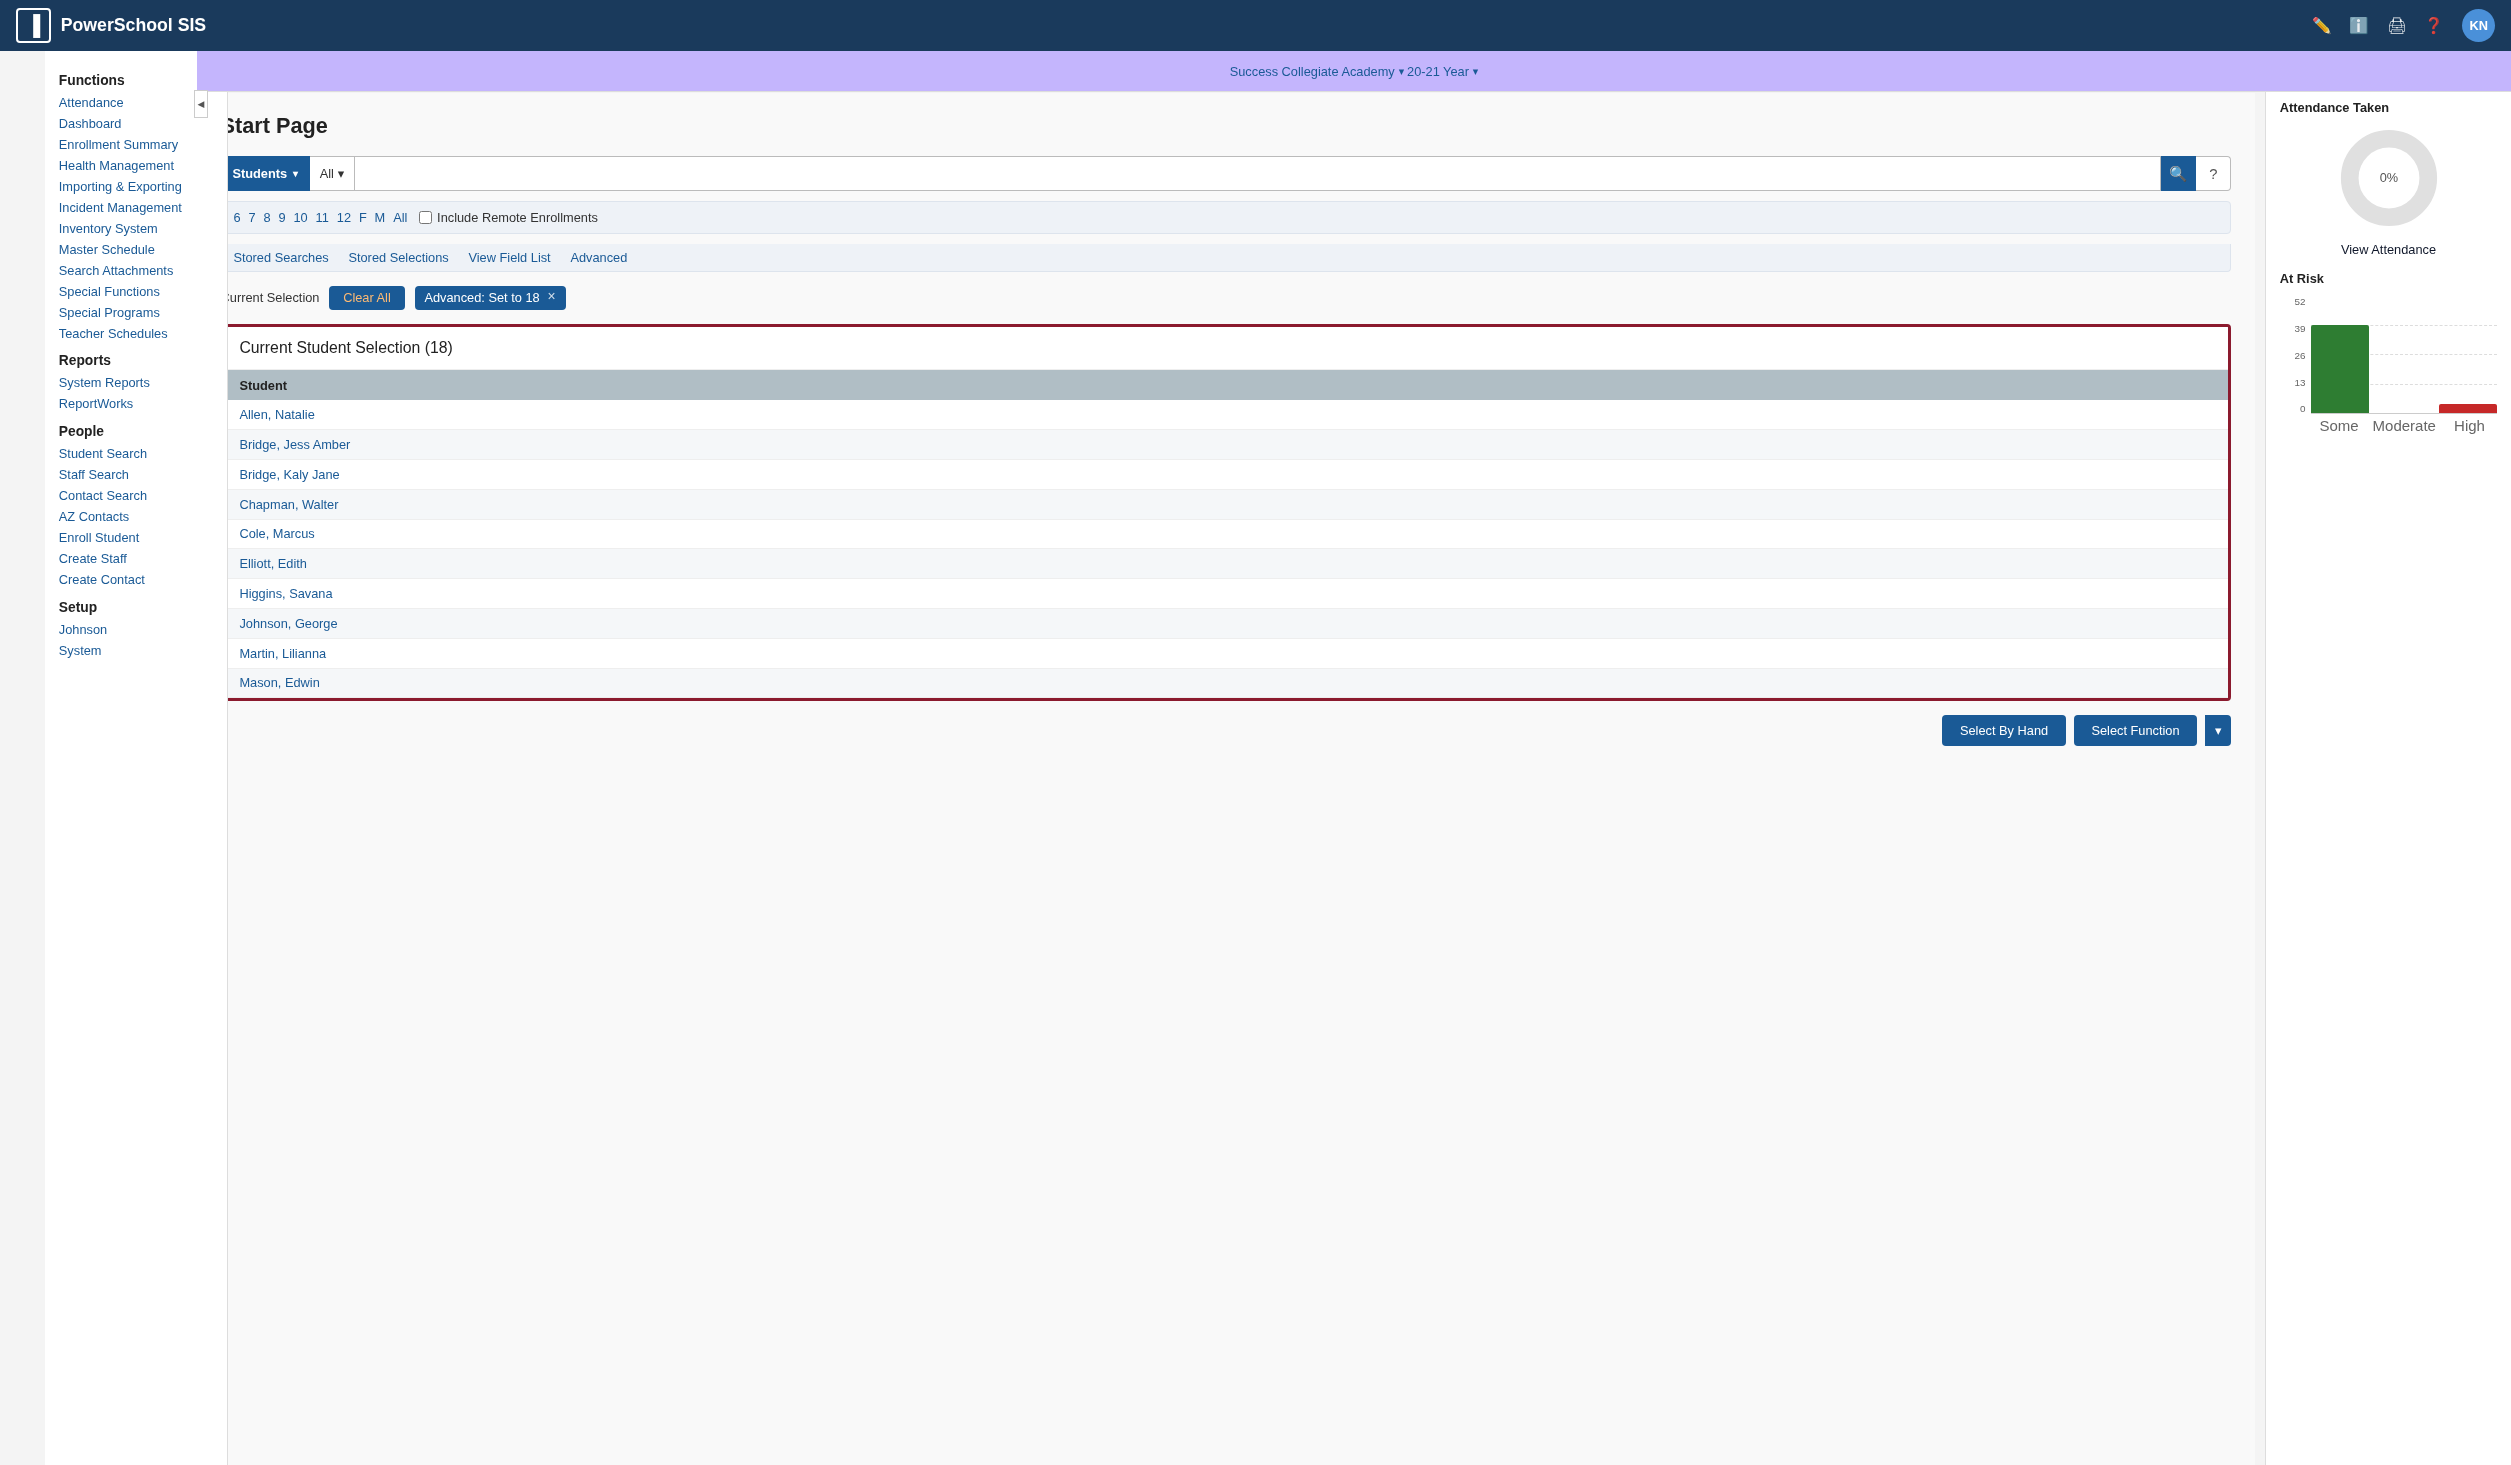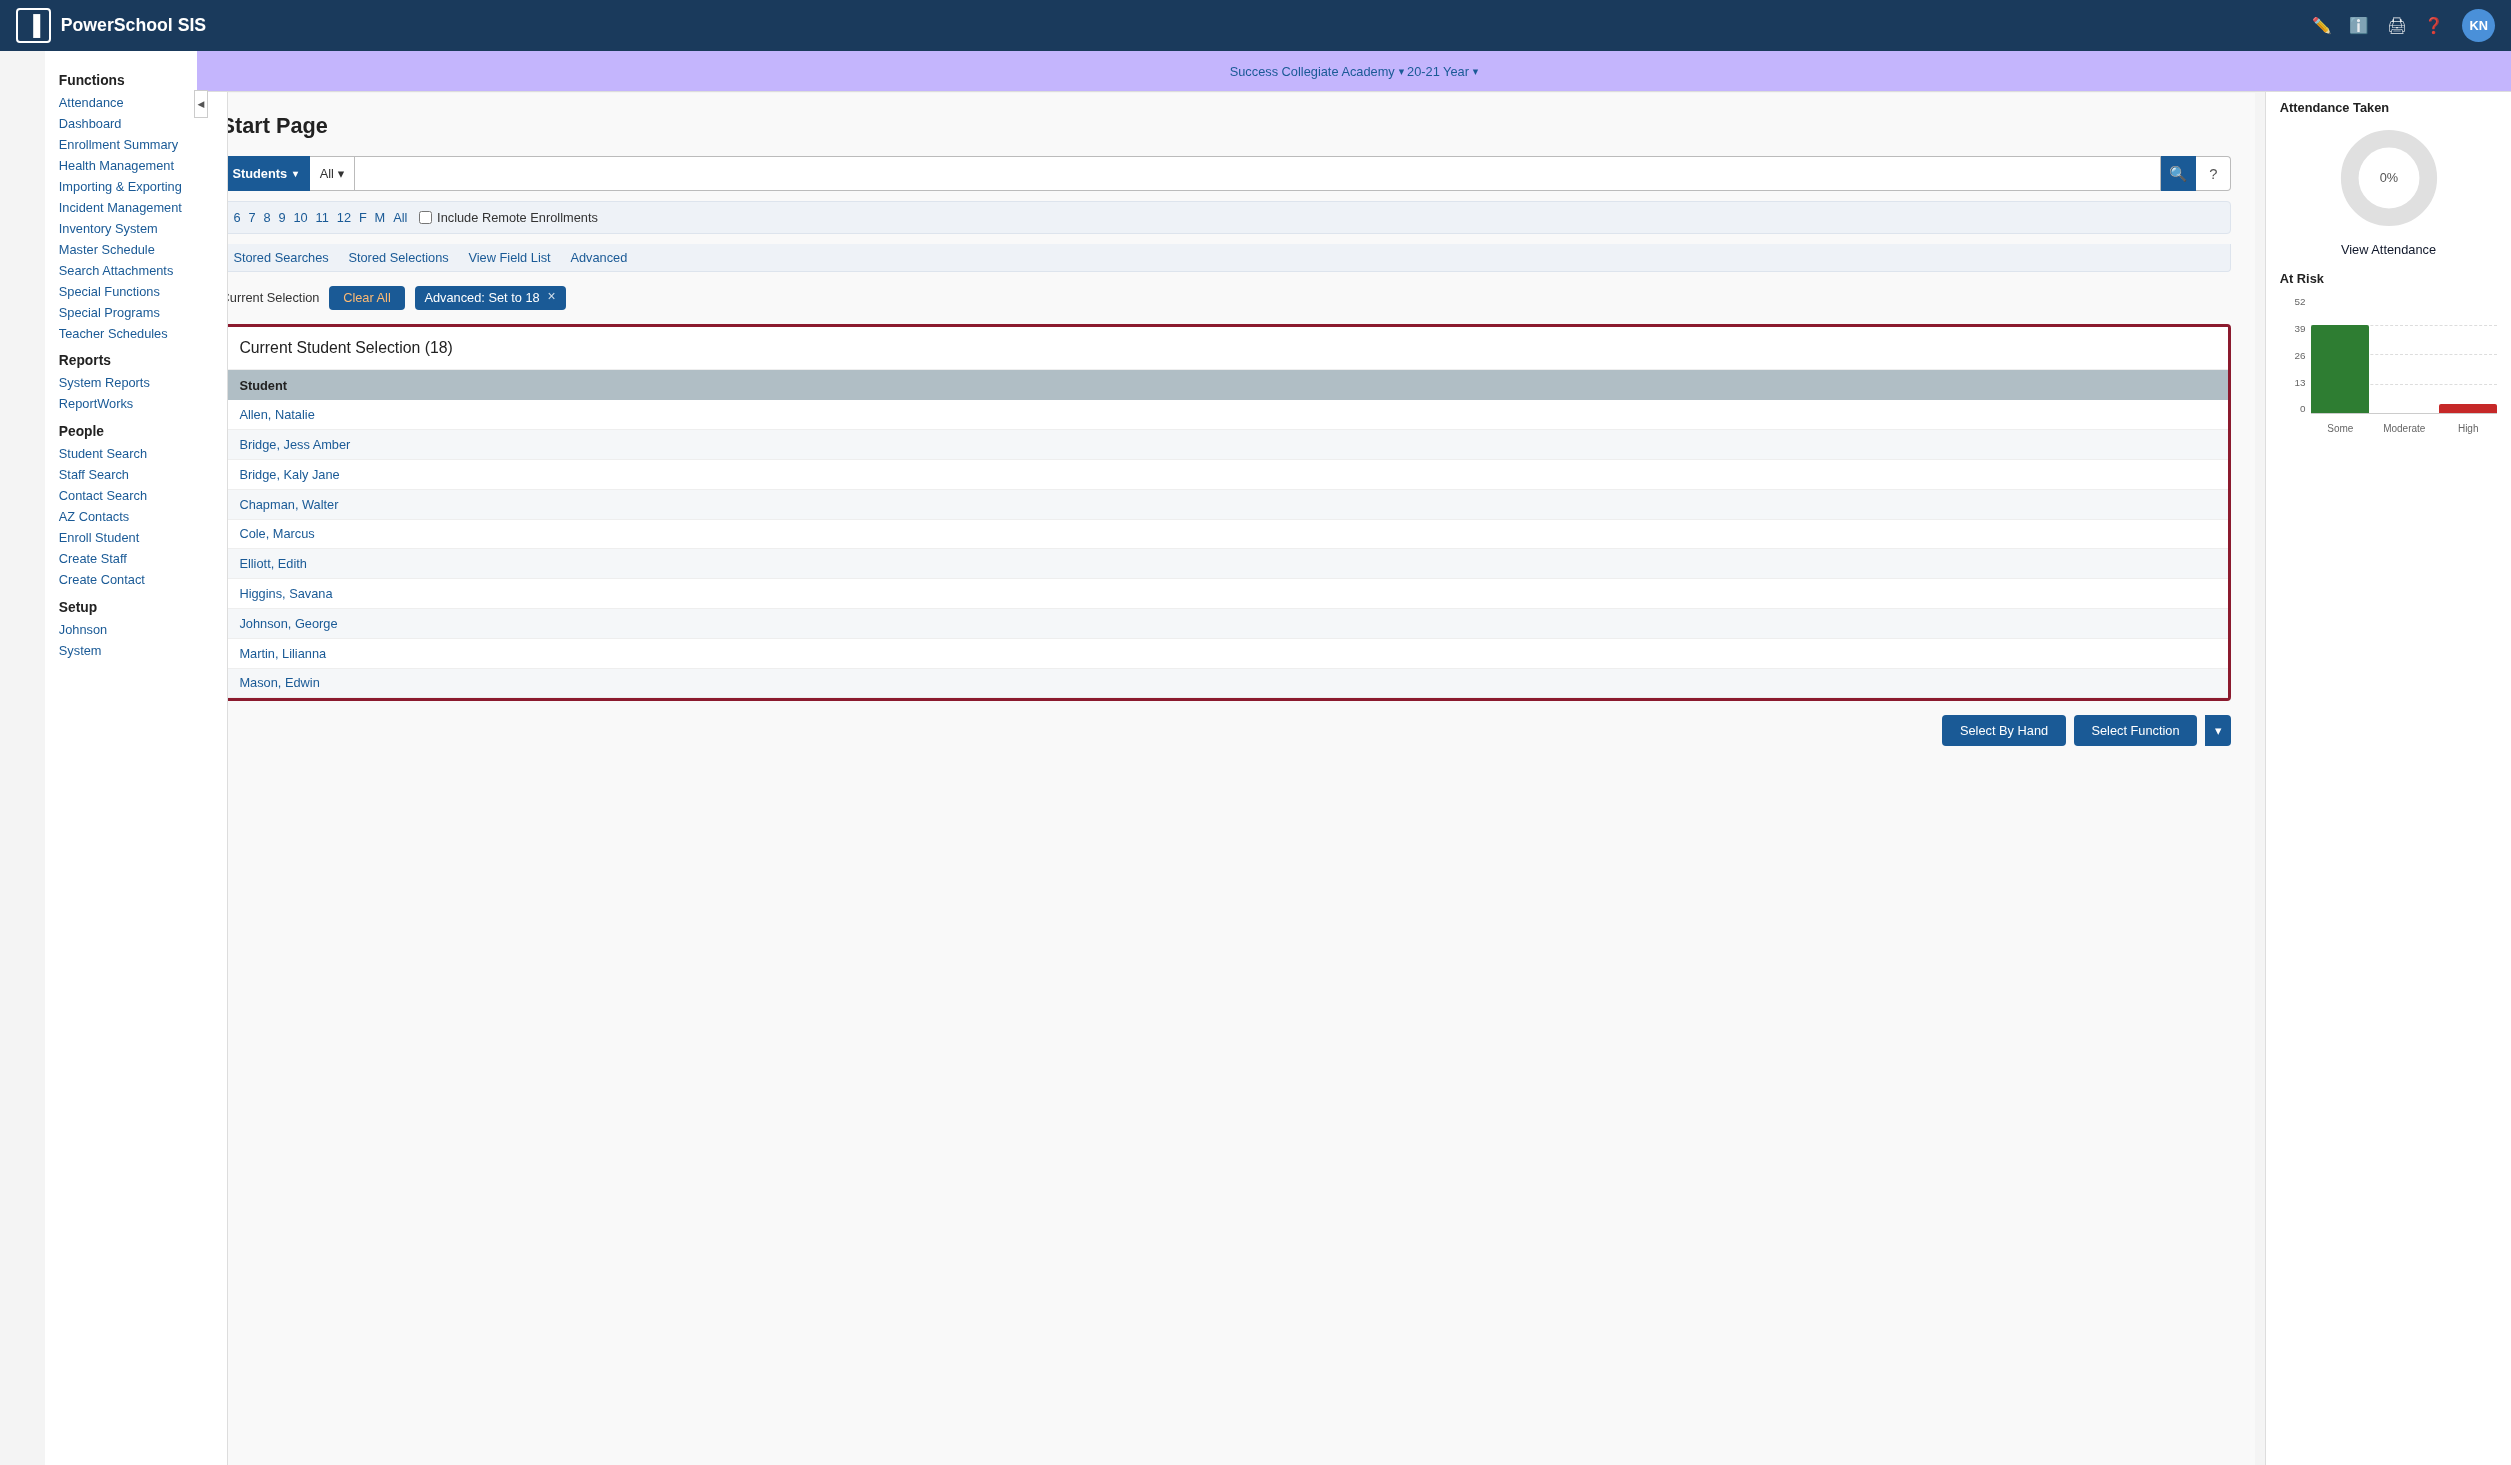--- a/index.html
+++ b/index.html
@@ -483,21 +483,21 @@
     .at-risk-x-labels {
       position: absolute;
       left: 31.5px;
       right: 0;
       bottom: 0;
       display: flex;
       gap: 5.9px;
     }
     .at-risk-x-label {
       flex: 1;
-      font-size: 10px;
+      font-size: 15px;
       color: #666;
       text-align: center;
     }
   </style>
 </head>
 <body>
 
 <header class="header">
   <div class="header-logo">
     <div class="logo-icon">▐</div>

